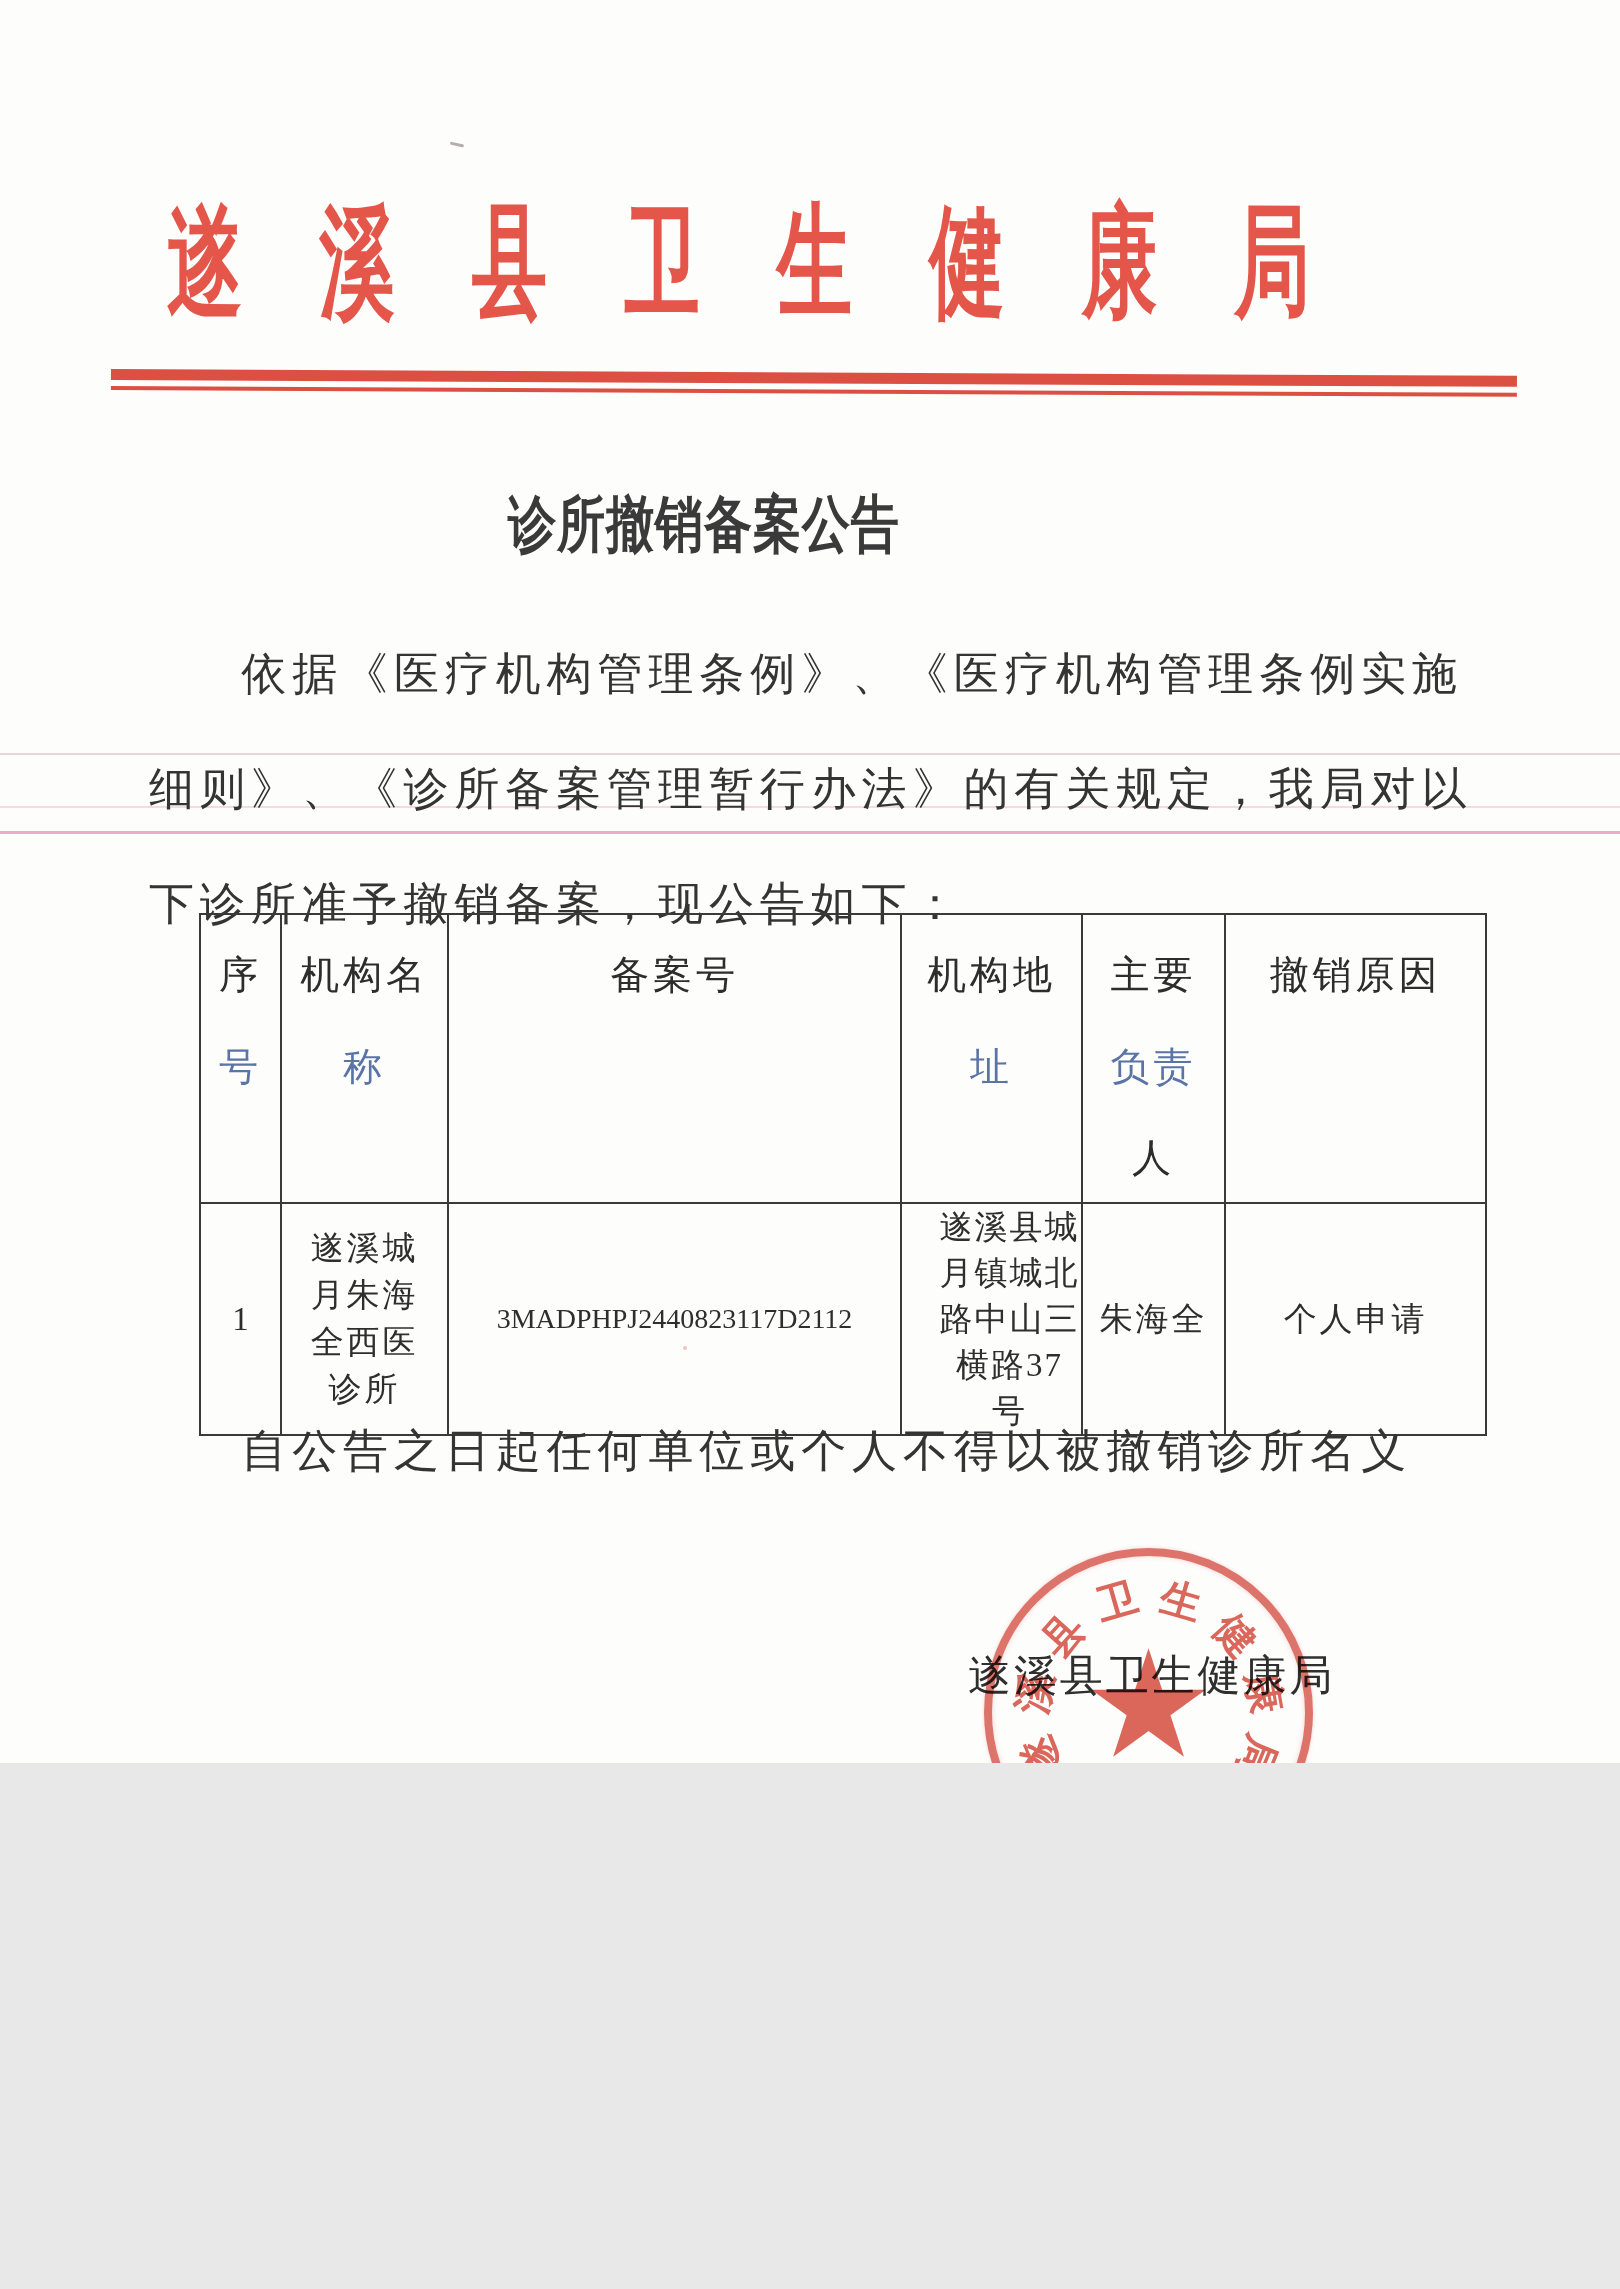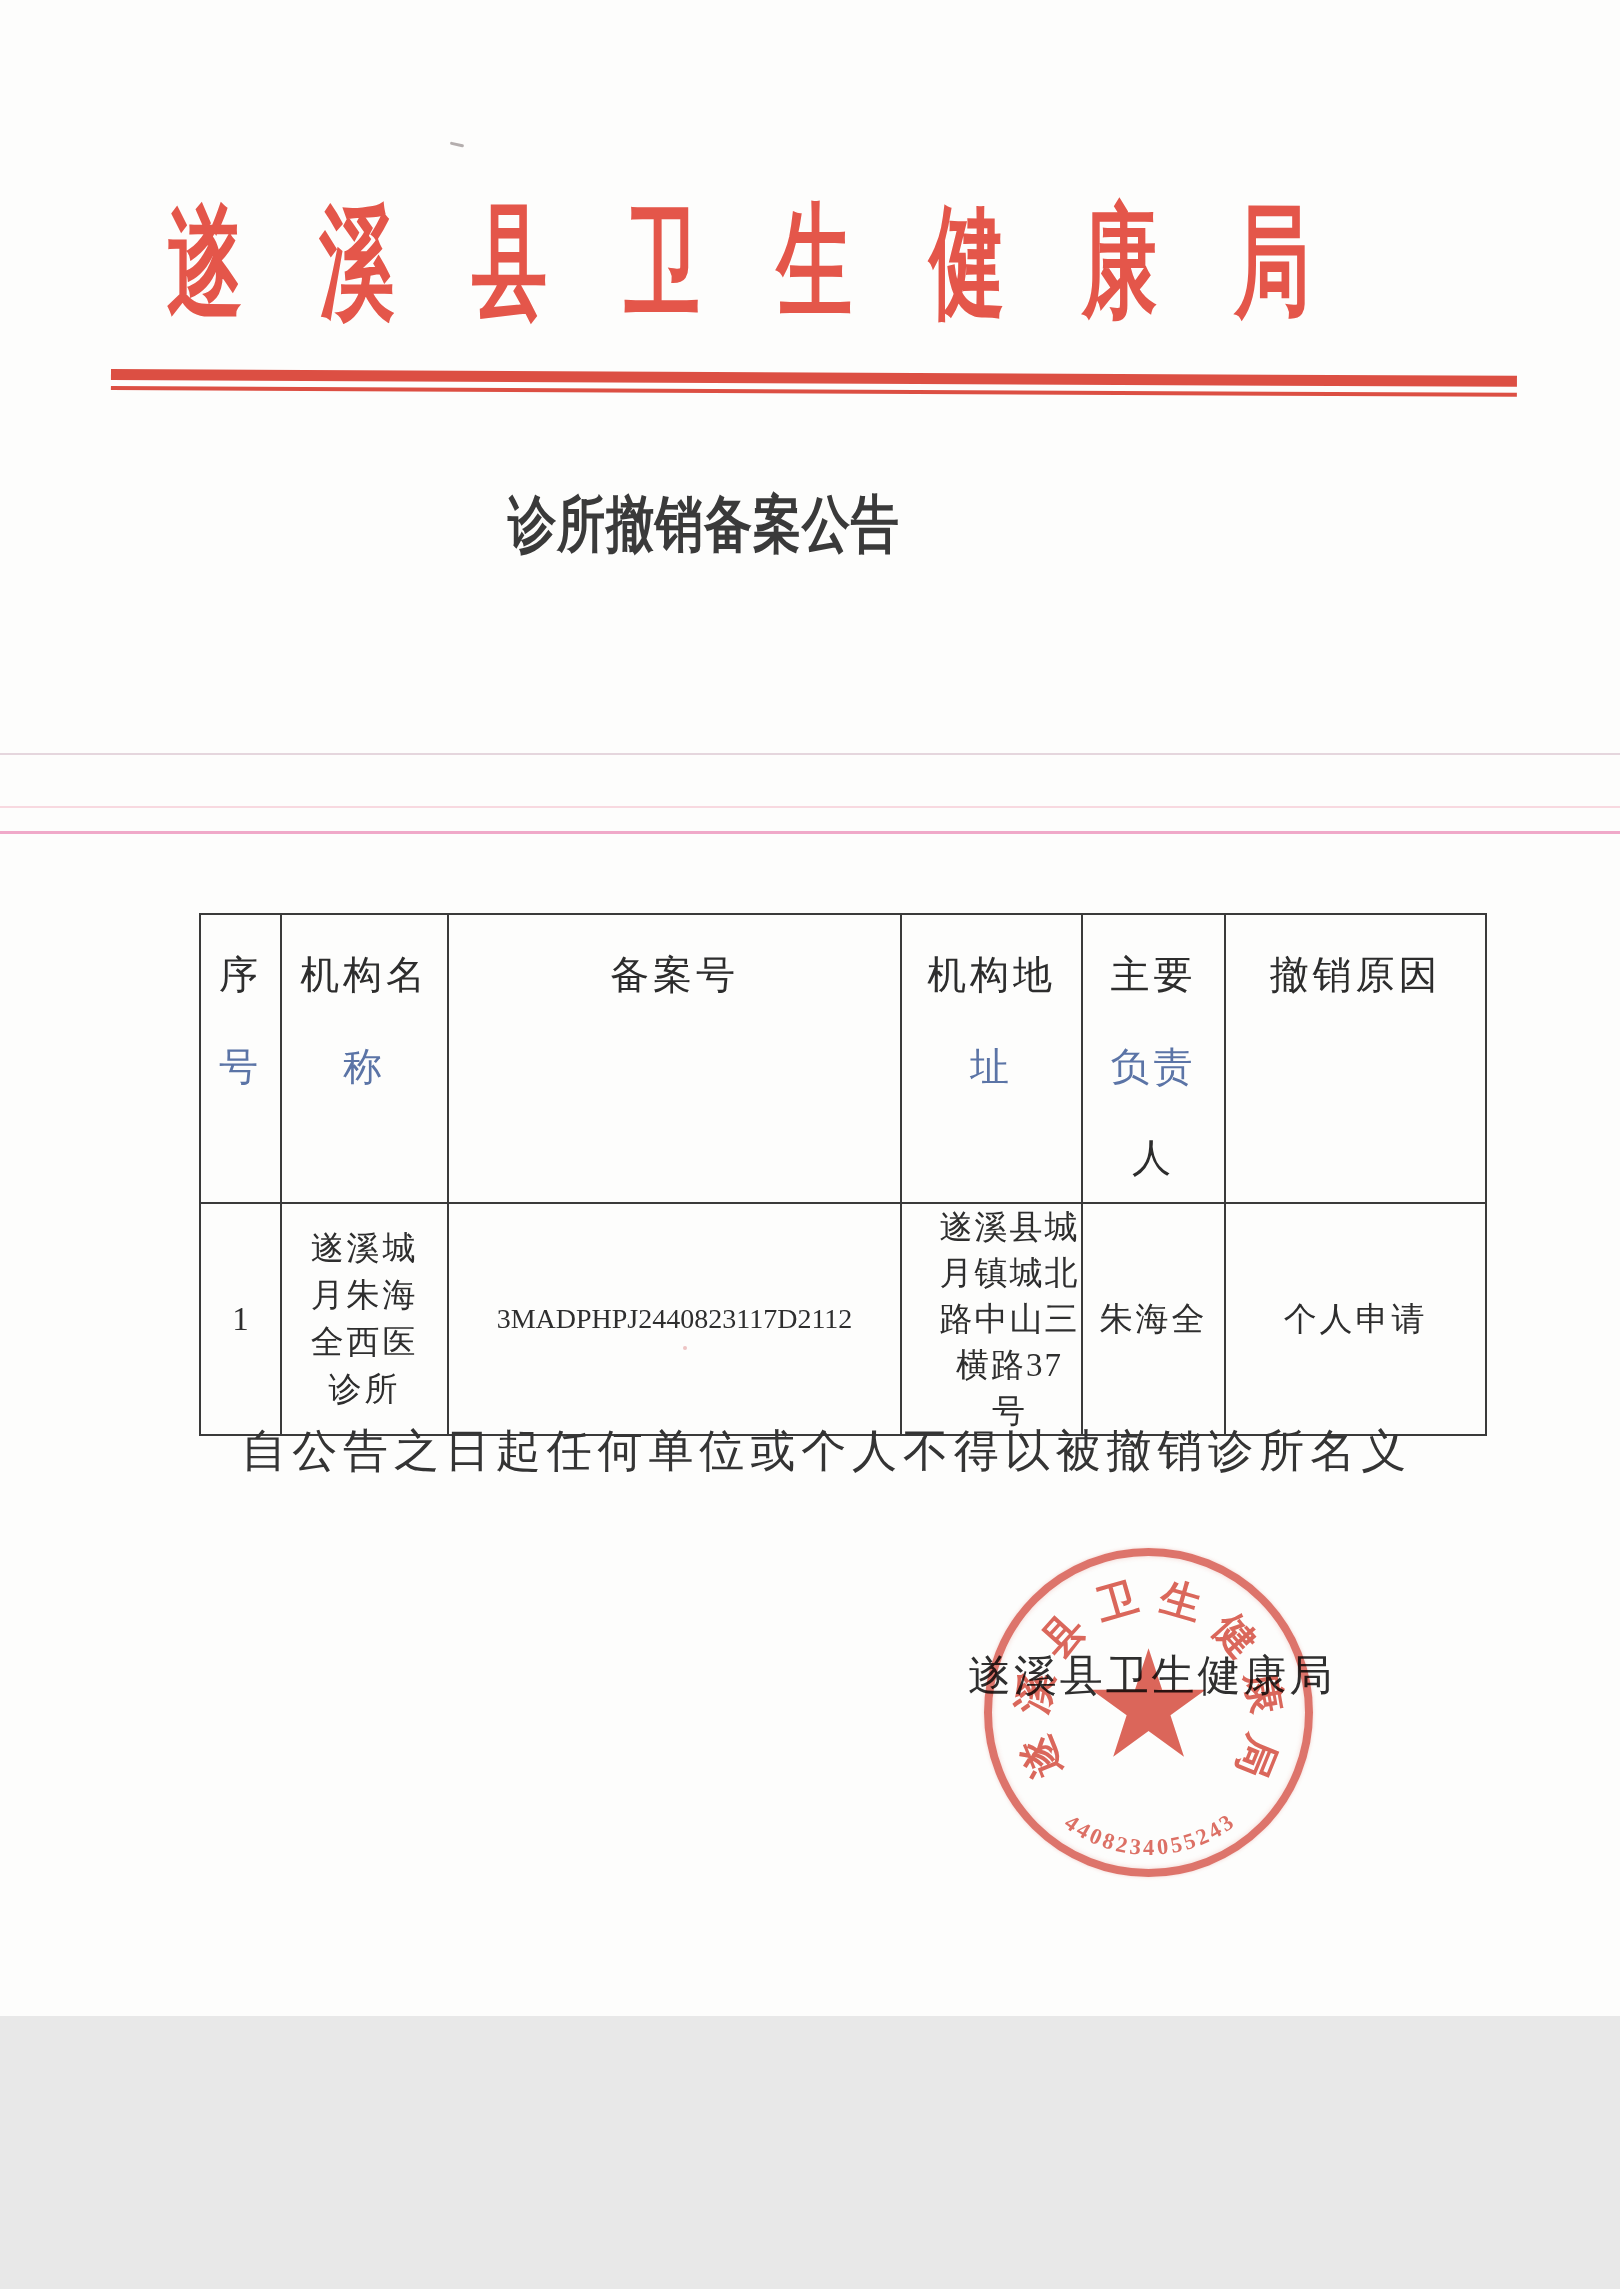--- a/index.html
+++ b/index.html
@@ -1,18 +1,18 @@
 <!DOCTYPE html>
 <html><head>
 <meta charset="utf-8">
 <style>
   html,body{margin:0;padding:0;background:#e8e8e8;}
   .page{
     position:relative;
-    width:1620px;height:2016px;
+    width:1620px;height:1763px;
     margin:0 auto;
     background:#fdfdfc;
     overflow:hidden;
     font-family:"Liberation Serif","DejaVu Serif",serif;
     color:#383838;
   }
   
   .org-header{
     position:absolute;left:167px;top:184px;
     font-size:123px;font-weight:bold;line-height:157px;
@@ -107,20 +107,25 @@
   <div class="org-header">遂溪县卫生健康局</div>
 
   <div class="rule-band">
     <div class="rule-thick"></div>
     <div class="rule-gap"></div>
     <div class="rule-thin"></div>
   </div>
 
   <div class="doc-title">诊所撤销备案公告</div>
 
+  <div class="para para-intro">
+    <div class="line indent">依据《医疗机构管理条例》、《医疗机构管理条例实施</div>
+    <div class="line">细则》、《诊所备案管理暂行办法》的有关规定，我局对以</div>
+    <div class="line">下诊所准予撤销备案，现公告如下：</div>
+  </div>
 
   <table class="record">
     <colgroup>
       <col style="width:81px">
         <col style="width:167px">
         <col style="width:453px">
       <col style="width:181px">
         <col style="width:143px">
         <col style="width:261px">
     </colgroup>

